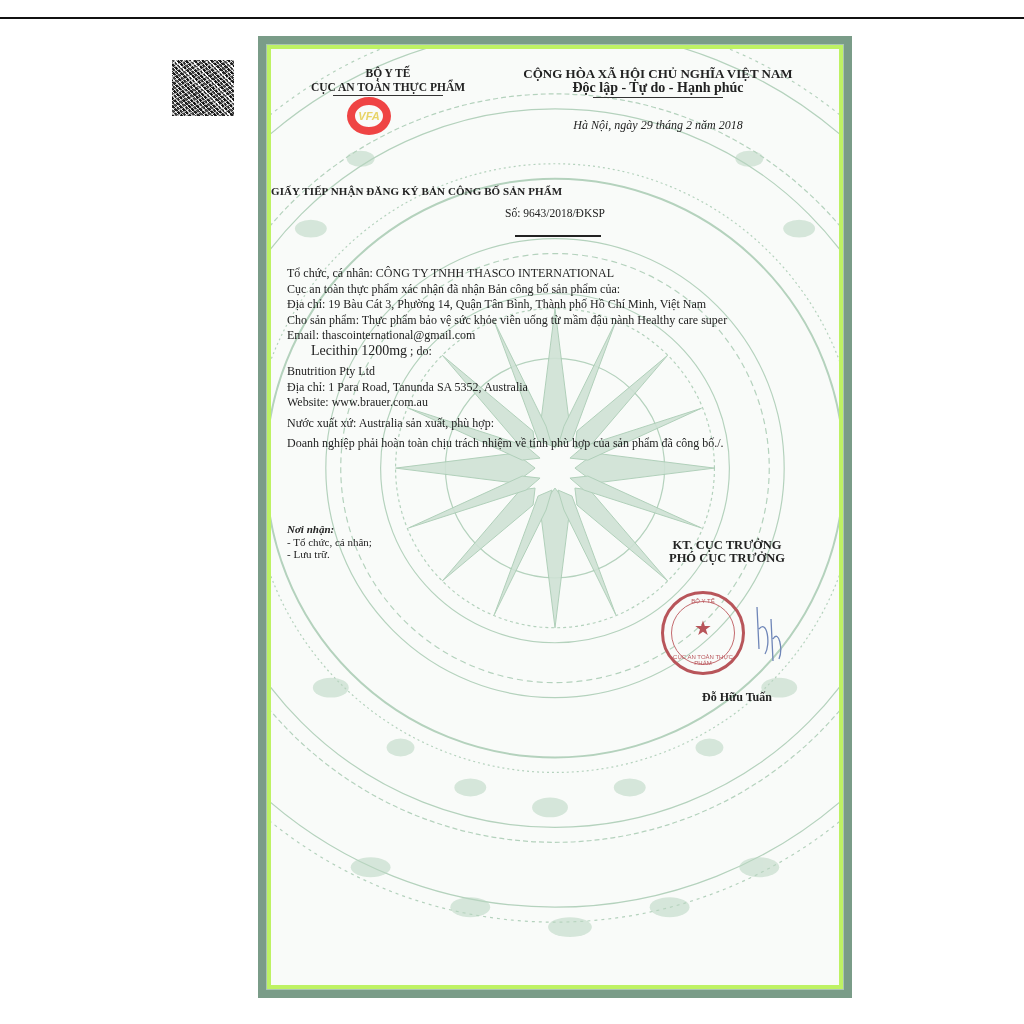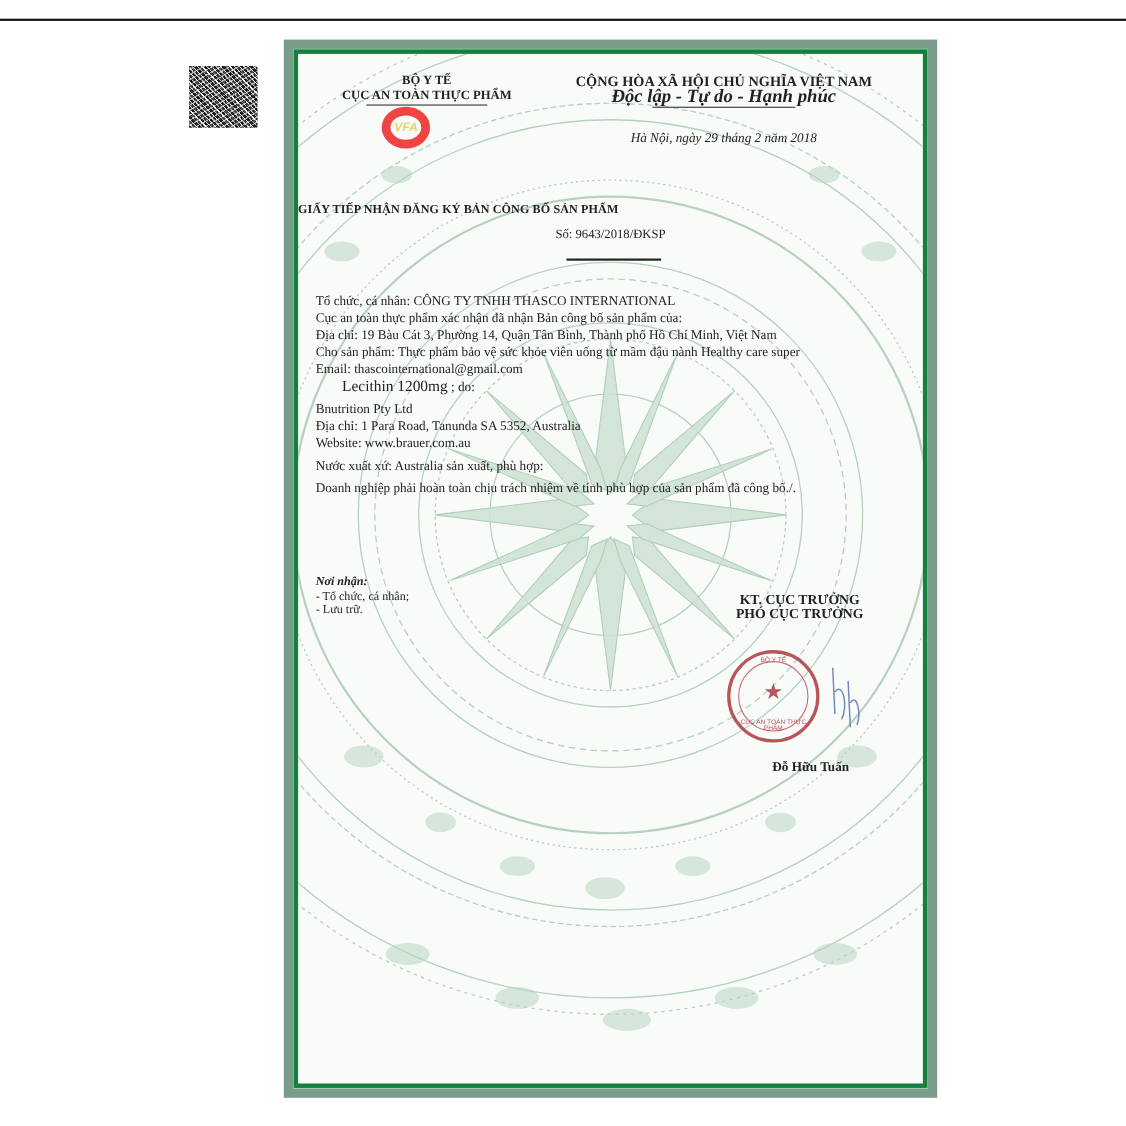--- a/index.html
+++ b/index.html
@@ -8,31 +8,31 @@
   .qr { position:absolute; left:172px; top:60px; width:62px; height:56px;
         background:
           repeating-linear-gradient(45deg, #333 0 2px, #bbb 2px 3px, #555 3px 5px, #eee 5px 6px),
           #888;
         filter: contrast(1.2);
   }
   .qr::after { content:""; position:absolute; inset:0;
         background: repeating-linear-gradient(-30deg, rgba(255,255,255,.55) 0 1px, transparent 1px 4px),
                     repeating-linear-gradient(80deg, rgba(0,0,0,.35) 0 1px, transparent 1px 3px); }
   .frame { position:absolute; left:258px; top:36px; width:594px; height:962px; background:#7a9c88; }
-  .frame-inner { position:absolute; left:8px; top:8px; right:8px; bottom:8px; background:#15803d; border:1px solid #aac4b3; }
+  .frame-inner { position:absolute; left:8px; top:8px; right:8px; bottom:8px; background:#bef264; border:1px solid #aac4b3; }
   .paper { position:absolute; left:4px; top:4px; right:4px; bottom:4px; background:#f9fbf9; overflow:hidden; }
   .wm { position:absolute; left:0; top:0; width:100%; height:100%; }
   .content { position:absolute; left:0; top:0; width:100%; height:100%; }
   .hdr-left { position:absolute; left:22px; top:17px; width:190px; text-align:center; font-weight:bold; font-size:11.5px; line-height:14px; }
   .hdr-left .line { width:110px; height:1px; background:#333; margin:1px auto 0; }
   .logo { position:absolute; left:76px; top:48px; width:44px; height:38px; border:8px solid #ef4444; border-radius:50%; box-sizing:border-box; display:flex; align-items:center; justify-content:center; }
   .logo span { font-family:"Liberation Sans", sans-serif; font-weight:bold; font-style:italic; font-size:11px; color:#e8d466; }
   .hdr-right { position:absolute; left:222px; top:17px; width:330px; text-align:center; font-weight:bold; }
   .hdr-right .nation { font-size:13px; line-height:15px; }
-  .hdr-right .motto { font-size:17px; line-height:14px;font-style:italic; }
+  .hdr-right .motto { font-size:14px; line-height:14px; }
   .hdr-right .line { width:130px; height:1px; background:#333; margin:2px auto 0; }
   .hdr-right .date { font-style:italic; font-weight:normal; font-size:12px; margin-top:20px; }
   .title { position:absolute; left:0; width:100%; top:136px; text-align:left; font-weight:bold; font-size:11px; letter-spacing:.1px; }
   .so { position:absolute; left:0; width:100%; top:158px; text-align:center; font-size:11.5px; }
   .title-rule { position:absolute; left:244px; top:186px; width:86px; height:2px; background:#222; }
   .body { position:absolute; left:16px; top:217px; width:560px; font-size:12px; line-height:15.5px; }
   .body div { white-space:nowrap; }
   .body .big { font-size:14px; line-height:14px;padding-left:24px; }
   .body .gap { margin-top:5px; }
   .fax { display:inline-block; margin-left:90px; }

